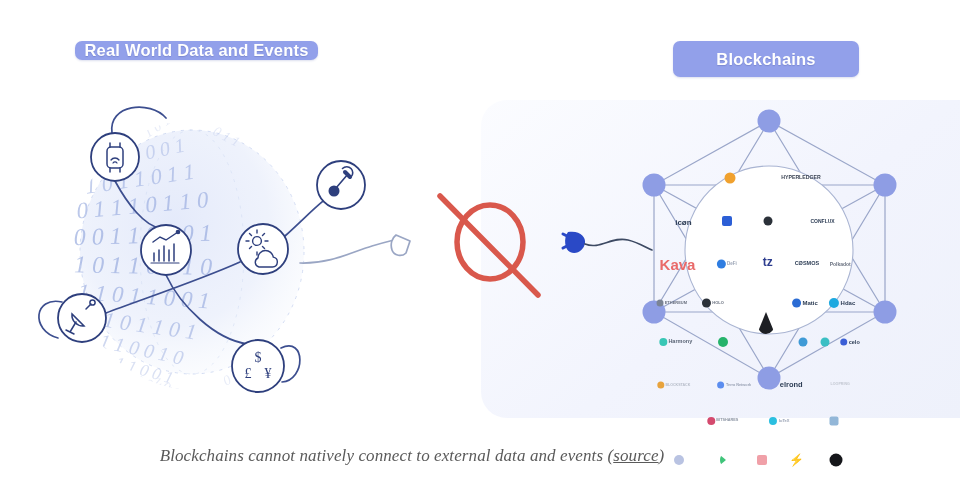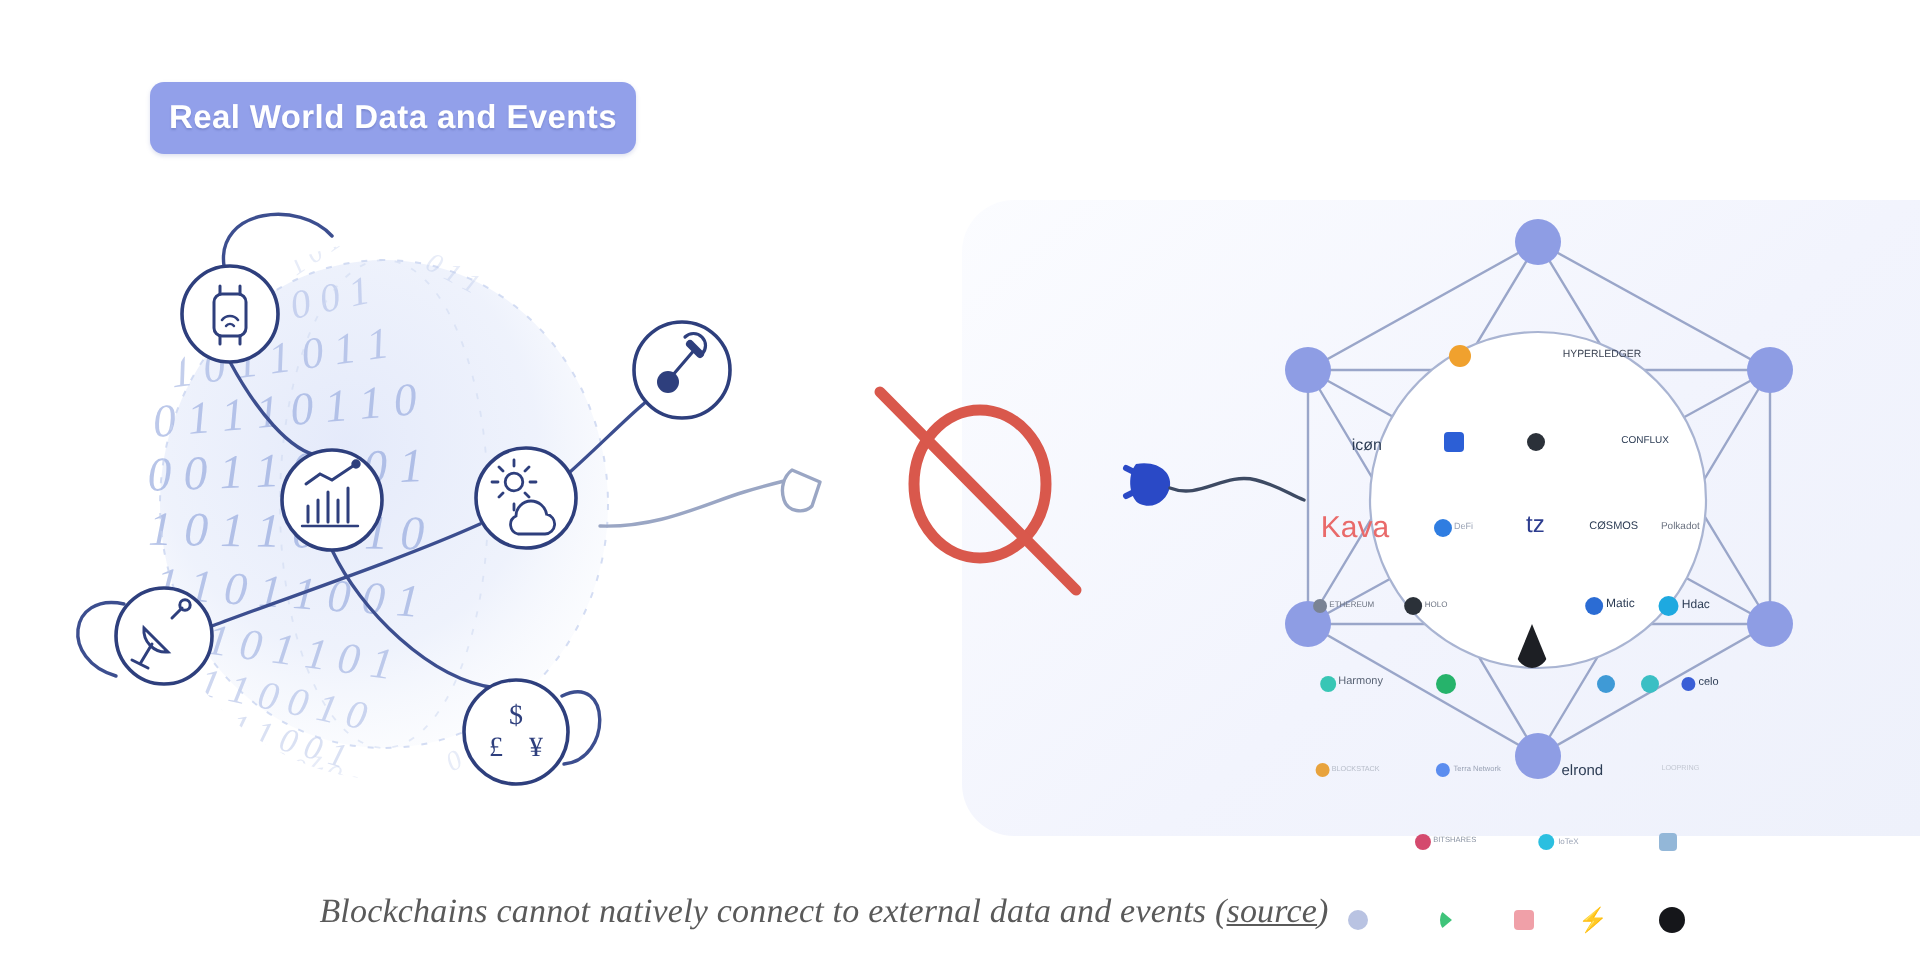--- a/index.html
+++ b/index.html
@@ -36,21 +36,21 @@
     color: #ffffff;
     border-radius: 7px;
     font-weight: bold;
     letter-spacing: .2px;
     text-shadow: 0 1px 1px rgba(60,70,140,.25);
     box-shadow: 0 1px 2px rgba(120,130,190,.25);
     user-select: none;
   }
   #pill-left {
     left: 75px; top: 41px;
-    width: 243px; height: 36px;
+    width: 243px; height: 19px;
     font-size: 16.5px;
   }
   #pill-right {
     left: 673px; top: 41px;
     width: 186px; height: 36px;
     font-size: 16.5px;
   }
   
   .layer {
     position: absolute;
@@ -90,32 +90,35 @@
     align-items: center;
     gap: 1.5px;
   }
   .logo .mk {
     display: inline-block;
     border-radius: 50%;
     flex: 0 0 auto;
   }
   .logo .tx {
     display: inline-block;
-    font-weight: normal;
+    font-weight: bold;
   }
 </style>
 </head>
 <body>
 
 <div id="stage">
 
   <div class="tint-panel"></div>
 
   <div class="pill" id="pill-left">
     <span>Real World Data and Events</span>
+  </div>
+  <div class="pill" id="pill-right">
+    <span>Blockchains</span>
   </div>
 
   <svg class="layer" viewBox="0 0 960 485">
     <defs>
       <radialGradient id="globeGrad" cx="42%" cy="38%" r="68%">
         <stop offset="0%" stop-color="#e3e9fa" stop-opacity="0.95"></stop>
         <stop offset="62%" stop-color="#e9eefb" stop-opacity="0.75"></stop>
         <stop offset="100%" stop-color="#f4f7fd" stop-opacity="0.25"></stop>
       </radialGradient>
       <clipPath id="globeClip">

